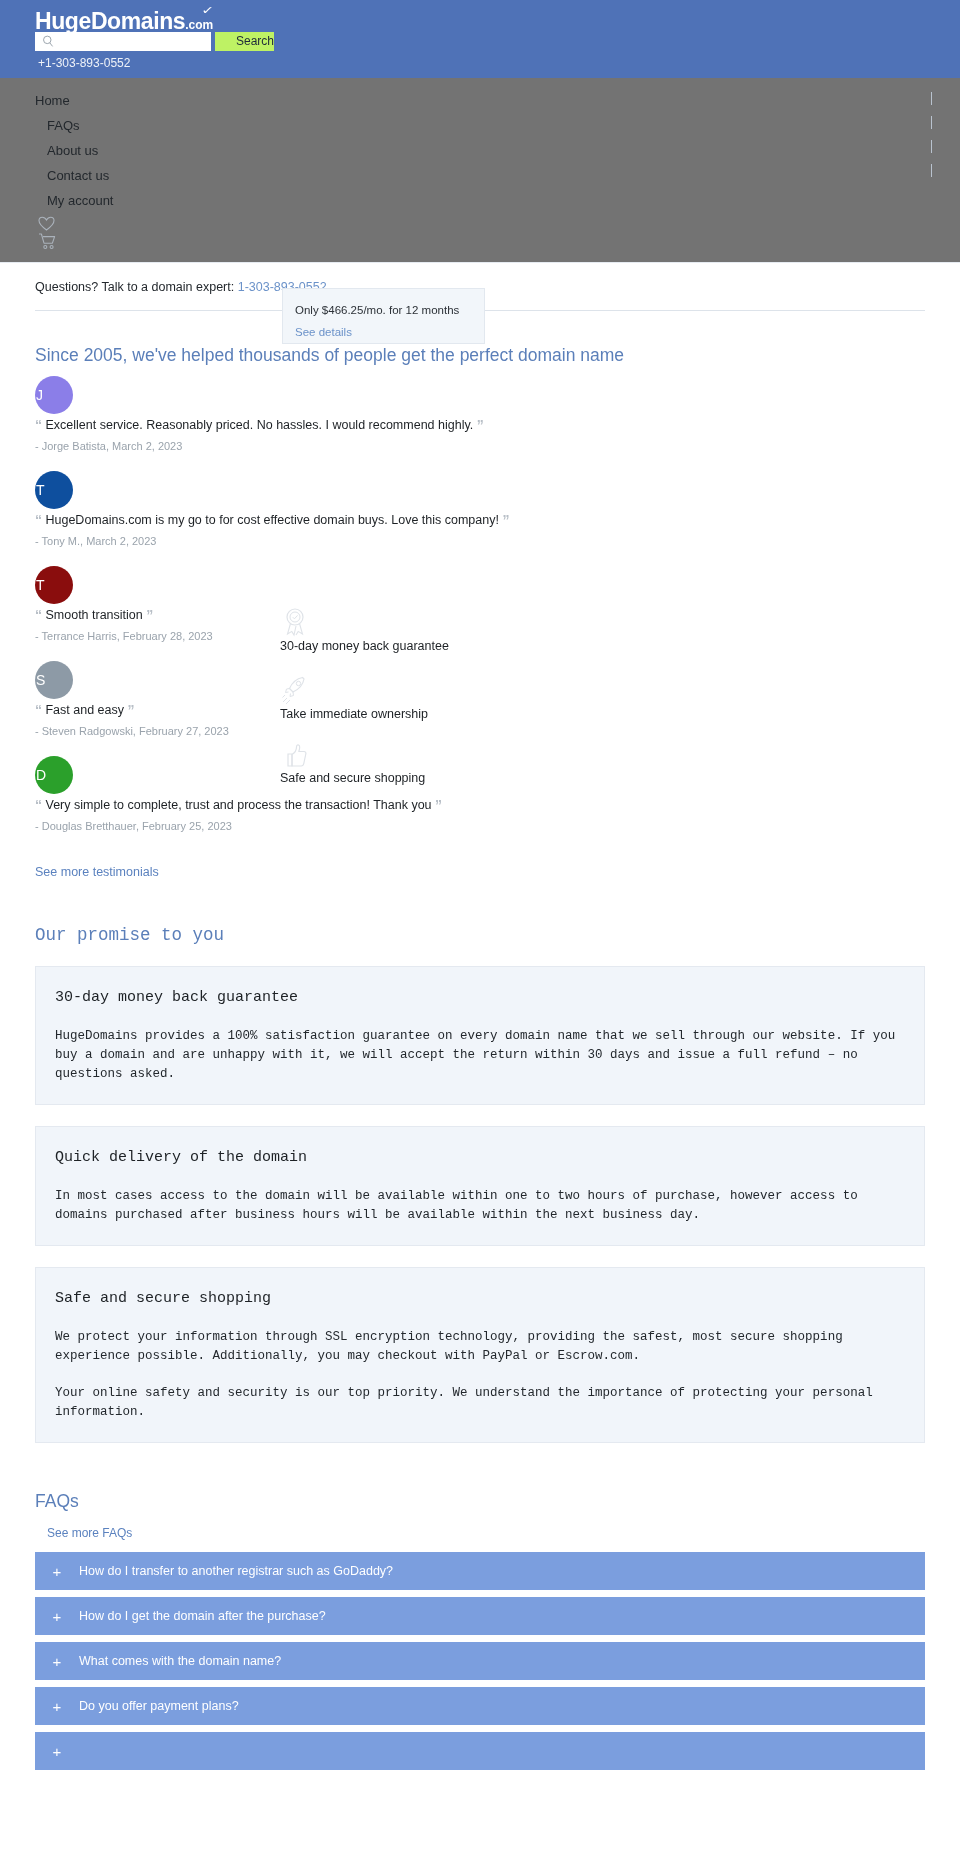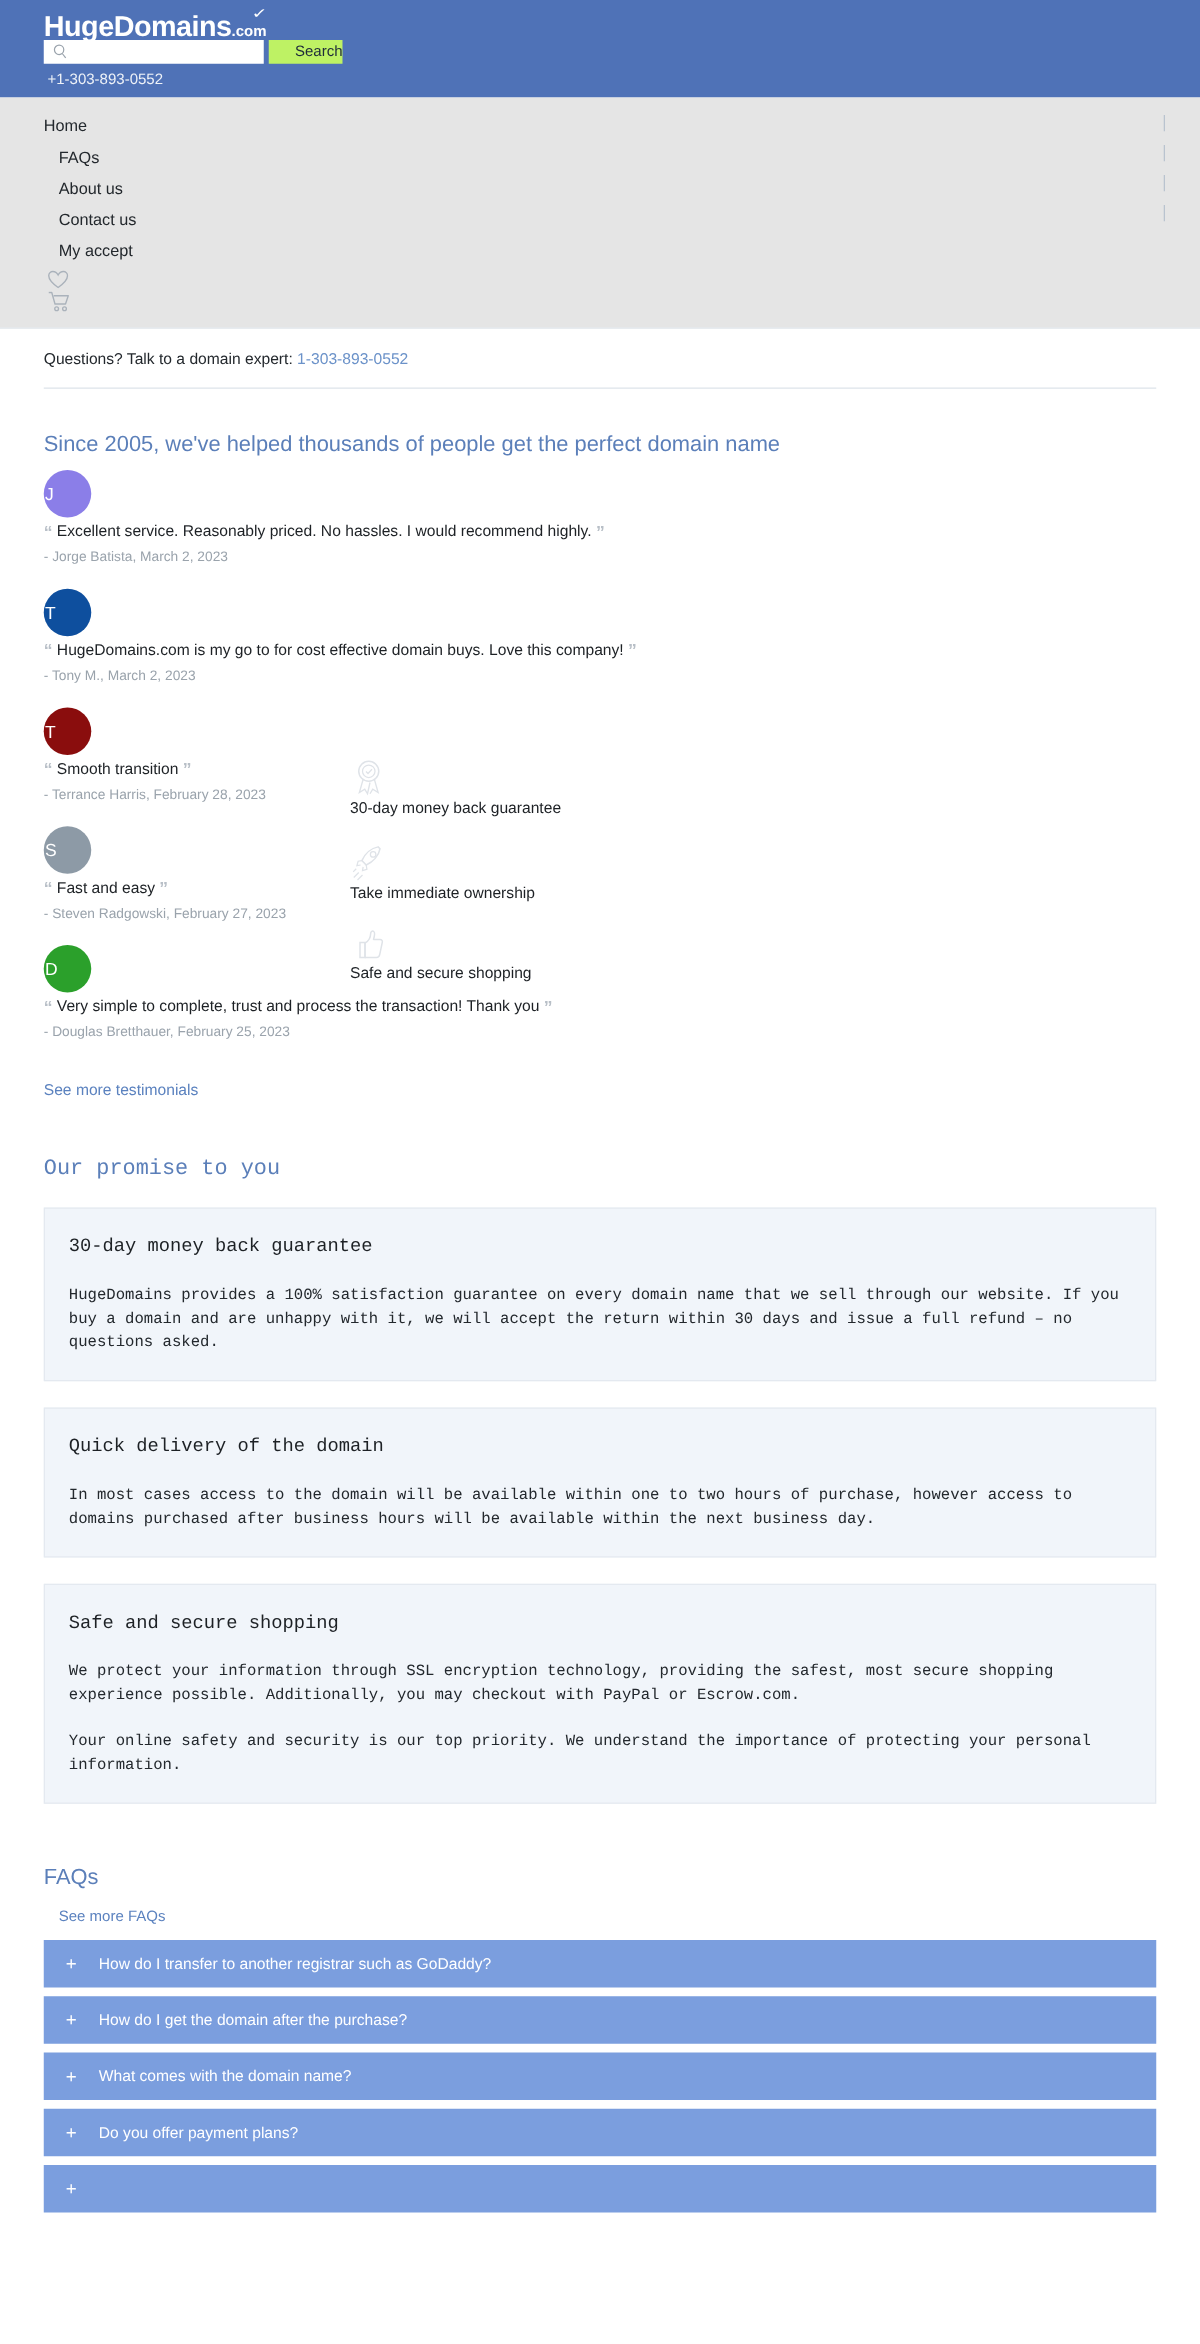--- a/index.html
+++ b/index.html
@@ -86,21 +86,21 @@
   .header-phone {
     position: absolute;
     left: 38px;
     top: 56px;
     color: #eef2f8;
     font-size: 12px;
   }
 
   
   .nav {
-    background: #e5e5e5;
+    background: #737373;
     padding: 10px 0 6px 0;
     position: relative;
     border-bottom: 1px solid #e6ebf1;
   }
   .nav-item {
     font-size: 13px;
     color: #23282d;
     padding: 5px 0 5px 35px;
     line-height: 15px;
     cursor: pointer;
@@ -311,21 +311,21 @@
     <span>About us</span>
   </div>
   <div class="nav-rule" style="top:62px;"></div>
 
   <div class="nav-item sub">
     <span>Contact us</span>
   </div>
   <div class="nav-rule" style="top:86px;"></div>
 
   <div class="nav-item sub">
-    <span>My accept</span>
+    <span>My account</span>
   </div>
 
   <div class="nav-icons">
     <svg class="ico" width="17" height="15" viewBox="0 0 17 15">
       <path d="M8.5 14 C2 9.4 1 6.6 1 4.6 C1 2.6 2.5 1.2 4.3 1.2 C6 1.2 7.7 2.5 8.5 4 C9.3 2.5 11 1.2 12.7 1.2 C14.5 1.2 16 2.6 16 4.6 C16 6.6 15 9.4 8.5 14 Z" fill="none" stroke="#aab2bb" stroke-width="1.1"></path>
     </svg>
     <svg class="ico" width="19" height="17" viewBox="0 0 19 17">
       <path d="M1 1 h2.4 l2.6 9.2 h8.4 l2.2 -6.6 h-11.6" fill="none" stroke="#aab2bb" stroke-width="1.1" stroke-linejoin="round"></path>
       <circle cx="7.3" cy="14" r="1.5" fill="none" stroke="#aab2bb" stroke-width="1.1"></circle>
       <circle cx="13.6" cy="14" r="1.5" fill="none" stroke="#aab2bb" stroke-width="1.1"></circle>
@@ -334,20 +334,24 @@
 </nav>
 
 <div class="content">
 
   <div class="questions-row">
     <span>Questions? Talk to a domain expert:</span>
     <a href="#">1-303-893-0552</a>
   </div>
   <div class="hr-thin"></div>
 
+  <div class="price-box">
+    <span>Only $466.25/mo. for 12 months</span>
+    <a href="#">See details</a>
+  </div>
 
   <h2 class="section-title">Since 2005, we've helped thousands of people get the perfect domain name</h2>
 
   <div class="features">
     <div class="feature">
       <svg class="f-icon" width="26" height="32" viewBox="0 0 26 32">
         <circle cx="13" cy="12" r="8" fill="none" stroke="#dfe3e8" stroke-width="1.2"></circle>
         <circle cx="13" cy="12" r="5" fill="none" stroke="#dfe3e8" stroke-width="1"></circle>
         <path d="M10.8 12.2 l1.6 1.6 l3.2 -3.4" fill="none" stroke="#dfe3e8" stroke-width="1"></path>
         <path d="M8.5 18.5 L5.5 29 L9.8 26.4 L12 30 L14 21" fill="none" stroke="#dfe3e8" stroke-width="1.1"></path>

